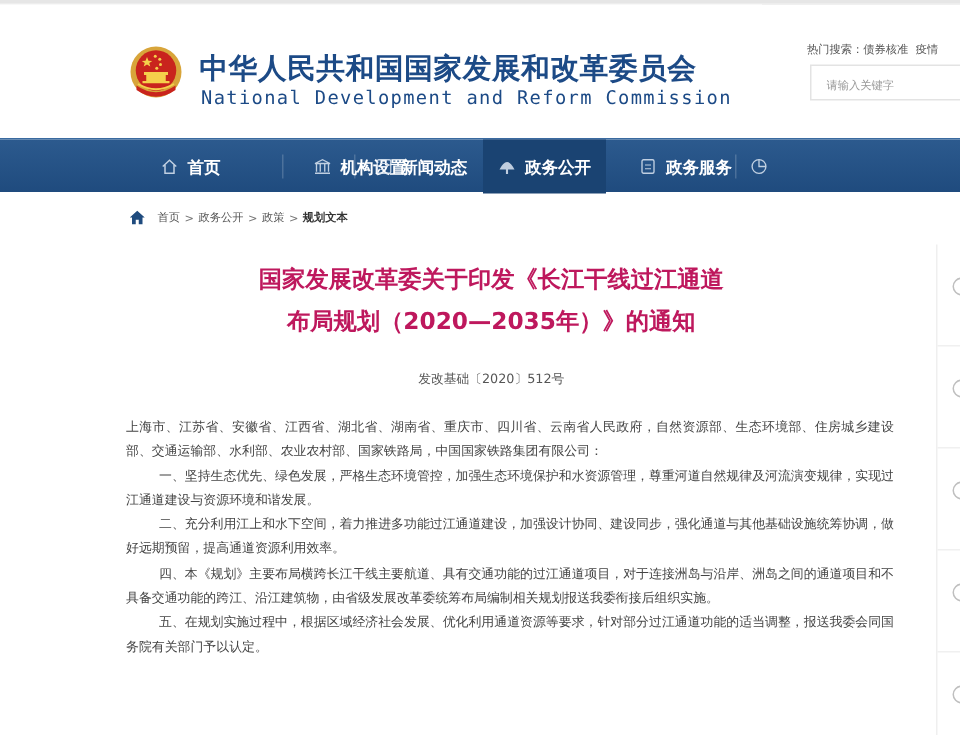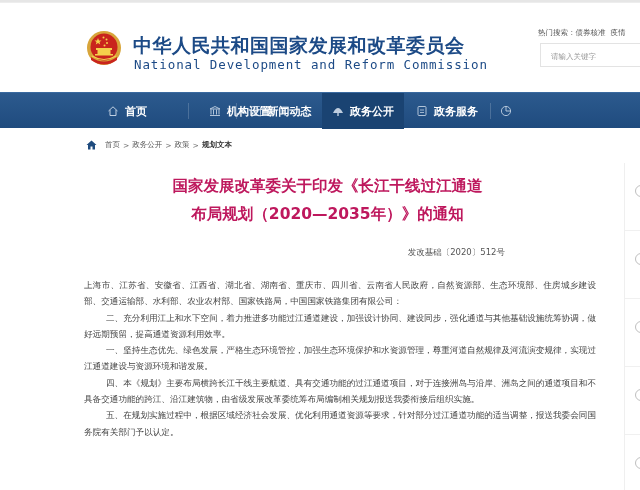--- a/index.html
+++ b/index.html
@@ -27,21 +27,21 @@
   .nav-sep { position: absolute; top: 10px; width: 1px; height: 16px; background: rgba(255,255,255,0.18); }
 
   
   .breadcrumb { position: absolute; left: 86px; top: 140px; display: flex; align-items: center; font-size: 7.5px; color: #555; white-space: nowrap; }
   .breadcrumb .home-ico { margin-right: 8px; display: inline-flex; }
   .breadcrumb .sep { margin: 0 3px; color: #777; }
   .breadcrumb .current { color: #333; font-weight: bold; }
 
   
   .article-title { position: absolute; left: 150px; top: 172px; width: 355px; text-align: center; font-size: 15.5px; font-weight: bold; color: #be185d; line-height: 28px; }
-  .doc-number { position: absolute; left: 150px; top: 247px; width: 355px; text-align: right; font-size: 8.5px; color: #555; }
+  .doc-number { position: absolute; left: 150px; top: 247px; width: 355px; text-align: center; font-size: 8.5px; color: #555; }
   .article-body { position: absolute; left: 84px; top: 277px; width: 512px; font-size: 8.6px; color: #444; line-height: 16.3px; }
   .article-body p { margin: 0; text-align: justify; }
   .article-body p.indent { text-indent: 22px; }
 
   
   .sidebar { position: absolute; left: 624px; top: 163px; width: 30px; height: 330px; border-left: 1px solid #efefef; background: #fff; }
   .side-item { position: absolute; left: 0; width: 30px; height: 68px; border-bottom: 1px solid #f0f0f0; }
   .side-item .circle { position: absolute; left: 10px; top: 22px; width: 12px; height: 12px; border: 1.3px solid #bfbfbf; border-radius: 50%; }
 </style>
 </head>
@@ -105,21 +105,21 @@
   </div>
   <div class="nav-item active" style="left:322px;width:82px;">
     <span class="ico">
       <svg width="12" height="12" viewBox="0 0 12 12">
           <path d="M1 8 Q6 -2 11 8 Z" fill="#dce6f2"></path>
           <rect x="5.3" y="7" width="1.4" height="4" fill="#dce6f2"></rect>
         </svg>
     </span>
     <span>政务公开</span>
   </div>
-  <div class="nav-item" style="left:406px;width:82px;">
+  <div class="nav-item" style="left:416px;width:82px;">
     <span class="ico">
       <svg width="12" height="12" viewBox="0 0 12 12">
           <rect x="2" y="1.5" width="8" height="9" rx="1" stroke="#dce6f2" stroke-width="0.9" fill="none"></rect>
           <path d="M4 5 H8 M4 7.5 H8" stroke="#dce6f2" stroke-width="0.8"></path>
         </svg>
     </span>
     <span>政务服务</span>
   </div>
   <div class="nav-sep" style="left:490px;"></div>
   <div class="nav-item" style="left:500px;width:40px;justify-content:flex-start;">
@@ -149,22 +149,22 @@
 </div>
 
 <div class="article-title">
   <div>国家发展改革委关于印发《长江干线过江通道</div>
   <div>布局规划（2020—2035年）》的通知</div>
 </div>
 <div class="doc-number">发改基础〔2020〕512号</div>
 
 <div class="article-body">
   <p>上海市、江苏省、安徽省、江西省、湖北省、湖南省、重庆市、四川省、云南省人民政府，自然资源部、生态环境部、住房城乡建设部、交通运输部、水利部、农业农村部、国家铁路局，中国国家铁路集团有限公司：</p>
+  <p class="indent">一、坚持生态优先、绿色发展，严格生态环境管控，加强生态环境保护和水资源管理，尊重河道自然规律及河流演变规律，实现过江通道建设与资源环境和谐发展。</p>
   <p class="indent">二、充分利用江上和水下空间，着力推进多功能过江通道建设，加强设计协同、建设同步，强化通道与其他基础设施统筹协调，做好远期预留，提高通道资源利用效率。</p>
-  <p class="indent">一、坚持生态优先、绿色发展，严格生态环境管控，加强生态环境保护和水资源管理，尊重河道自然规律及河流演变规律，实现过江通道建设与资源环境和谐发展。</p>
   <p class="indent">四、本《规划》主要布局横跨长江干线主要航道、具有交通功能的过江通道项目，对于连接洲岛与沿岸、洲岛之间的通道项目和不具备交通功能的跨江、沿江建筑物，由省级发展改革委统筹布局编制相关规划报送我委衔接后组织实施。</p>
   <p class="indent">五、在规划实施过程中，根据区域经济社会发展、优化利用通道资源等要求，针对部分过江通道功能的适当调整，报送我委会同国务院有关部门予以认定。</p>
 </div>
 
 <div class="sidebar">
   <div class="side-item" style="top:0;">
       <span class="circle"></span>
     </div>
   <div class="side-item" style="top:68px;">
       <span class="circle"></span>

